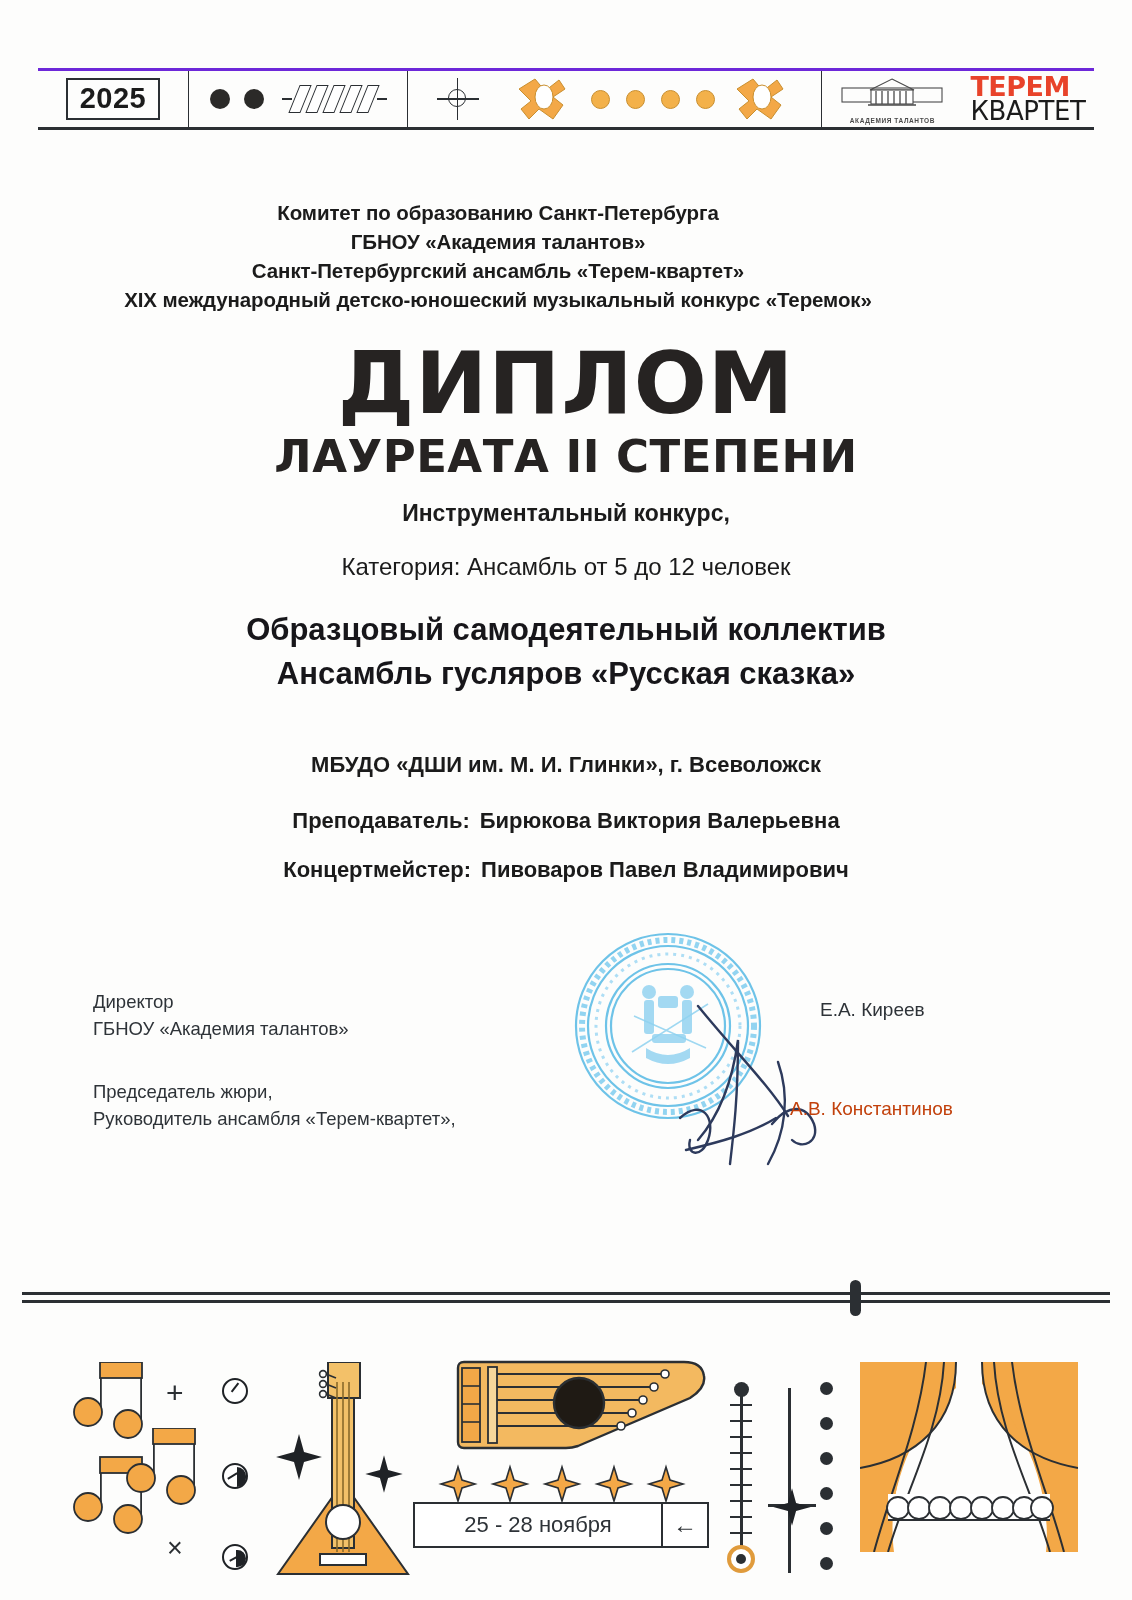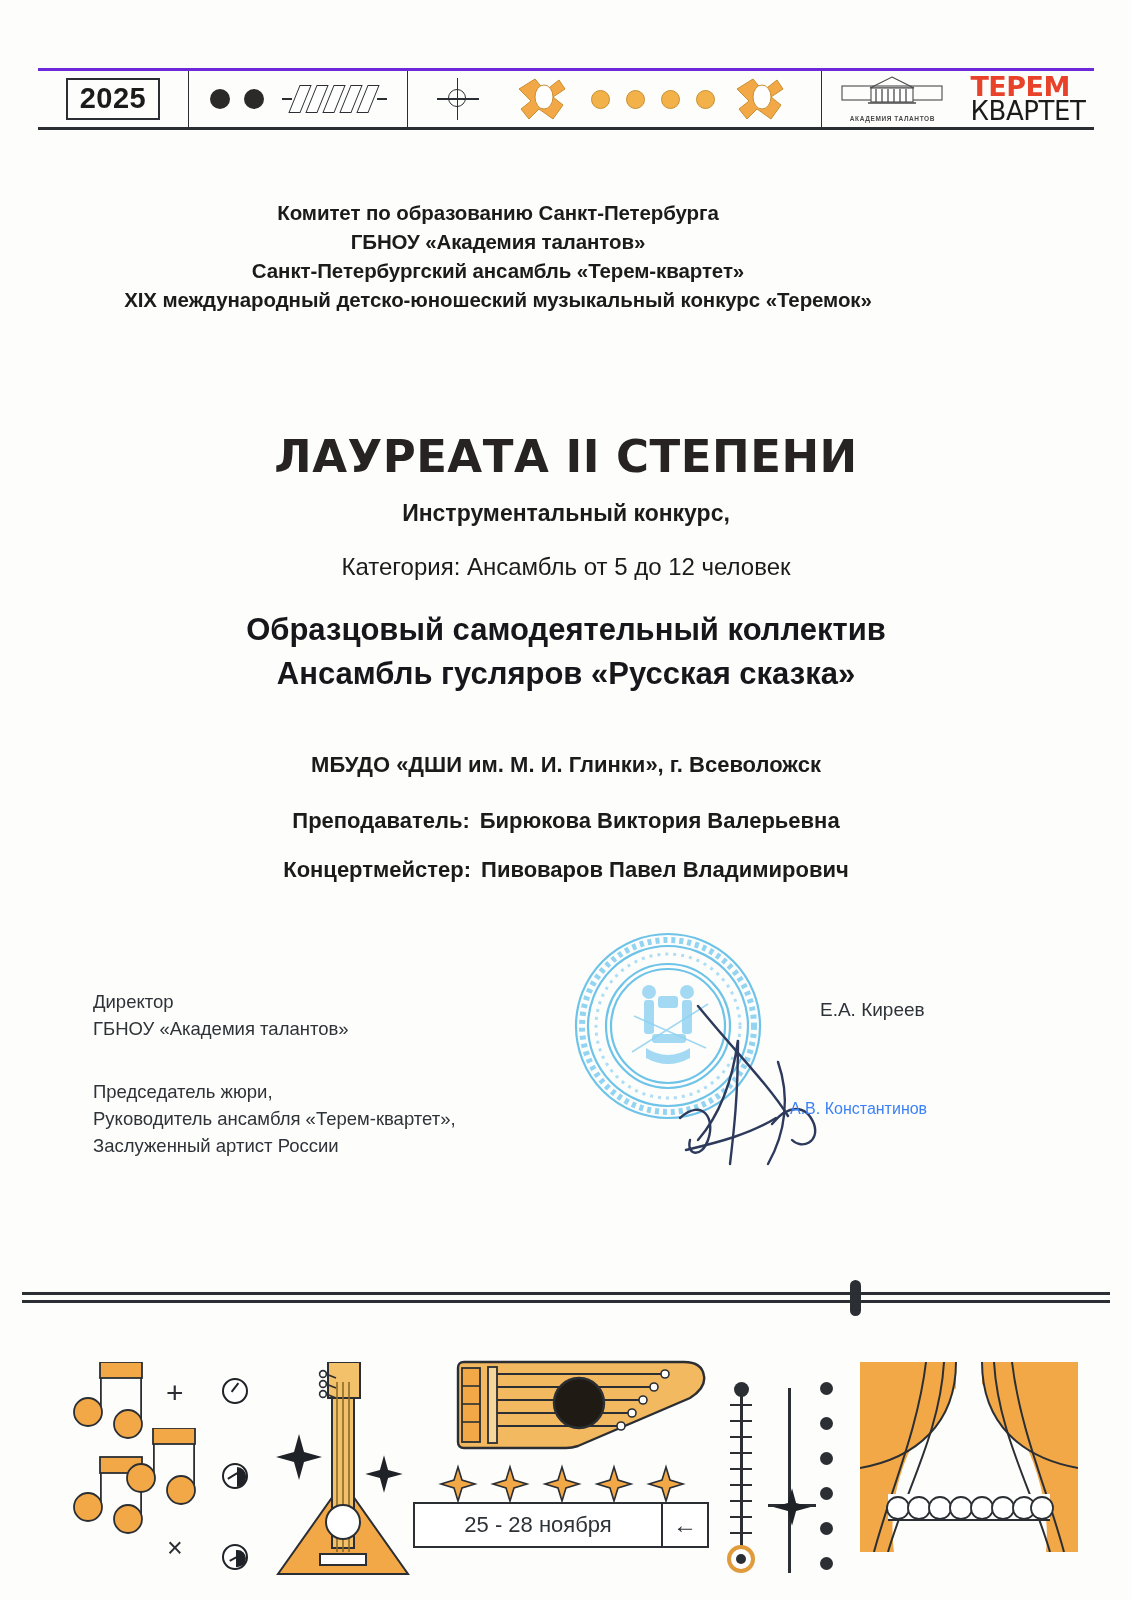--- a/index.html
+++ b/index.html
@@ -75,21 +75,21 @@
   .crosshair .hbar { position: absolute; left: 0; top: 20px; width: 42px; height: 1.8px; background: #2b2f33;}
   .crosshair .vbar { position: absolute; left: 20px; top: 0; width: 1.8px; height: 42px; background: #2b2f33;}
 
   .blobrow { display: flex; align-items: center; gap: 16px; }
   .blob { width: 62px; height: 48px; }
   .mini-dot {
     width: 17px; height: 17px; border-radius: 50%;
     background: #f3b14a; border: 1px solid #c98f2f;
   }
 
-  .logos { display: flex; align-items: center; gap: 22px; padding-left: 6px;}
+  .logos { display: flex; align-items: flex-end; gap: 22px; padding-left: 6px;}
   .acad { width: 112px; text-align: center; }
   .acad-cap {
     font-size: 6.5px; letter-spacing: .6px; font-weight: 700;
     color: #4a4a4a; margin-top: 2px;
   }
   .terem { line-height: .95; }
   .terem-top {
     font-size: 27px; font-weight: 800; color: #e8432a;
     letter-spacing: -0.5px;
     font-family: "DejaVu Sans", sans-serif;
@@ -156,21 +156,21 @@
     position: absolute; left: 0; top: 857px; width: 1132px;
     text-align: center; font-size: 22px; font-weight: 700;
   }
   .role-label { margin-right: 10px; }
 
   
   .sigblock { position: absolute; font-size: 18.5px; line-height: 27px; color: #2e3338; font-weight: 400;}
   .sig1-left  { left: 93px; top: 988px; }
   .sig2-left  { left: 93px; top: 1078px; }
   .sig1-right { left: 820px; top: 996px; font-size: 19px; color: #2e3338;}
-  .sig2-right { left: 790px; top: 1095px; font-size: 16px; color: #3b82f6;}
+  .sig2-right { left: 790px; top: 1095px; font-size: 19px; color: #c2410c;}
 
   
   .seal { position: absolute; left: 572px; top: 930px; width: 192px; height: 192px; }
   .signature-mark { position: absolute; left: 672px; top: 1000px; width: 160px; height: 170px;}
 
   
   .bottomrule {
     position: absolute; left: 22px; top: 1292px; width: 1088px; height: 10px;
   }
   .bottomrule .r1 { position:absolute; left:0; top:0; width:100%; height:2.5px; background:#2b2f33; }
@@ -292,20 +292,21 @@
     </div>
   </div>
 
   <div class="orghead">
     <div>Комитет по образованию Санкт-Петербурга</div>
     <div>ГБНОУ «Академия талантов»</div>
     <div>Санкт-Петербургский ансамбль «Терем-квартет»</div>
     <div>XIX международный детско-юношеский музыкальный конкурс «Теремок»</div>
   </div>
 
+  <div class="title-diplom">ДИПЛОМ</div>
   <div class="title-degree">ЛАУРЕАТА II СТЕПЕНИ</div>
 
   <div class="nomination">Инструментальный конкурс,</div>
   <div class="category">Категория: Ансамбль от 5 до 12 человек</div>
 
   <div class="laureate">
     <div>Образцовый самодеятельный коллектив</div>
     <div>Ансамбль гусляров «Русская сказка»</div>
   </div>
 
@@ -360,21 +361,20 @@
 
   <div class="sigblock sig1-left">
     <div>Директор</div>
     <div>ГБНОУ «Академия талантов»</div>
   </div>
   <div class="sigblock sig1-right">Е.А. Киреев</div>
 
   <div class="sigblock sig2-left">
     <div>Председатель жюри,</div>
     <div>Руководитель ансамбля «Терем-квартет»,</div>
-    <div>Заслуженный артист России</div>
   </div>
   <div class="sigblock sig2-right">А.В. Константинов</div>
 
   <div class="bottomrule">
     <div class="r1"></div>
     <div class="r2"></div>
     <div class="rule-pill"></div>
   </div>
 
   <div class="illus">

